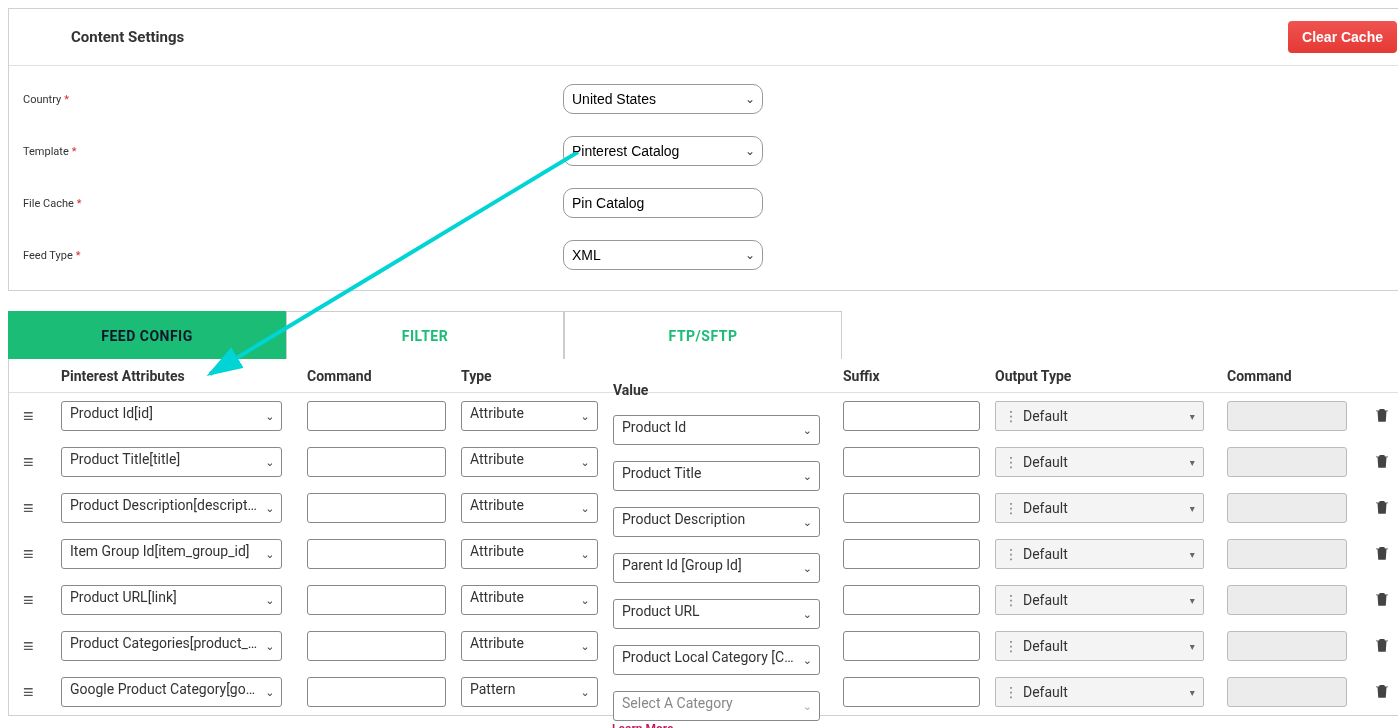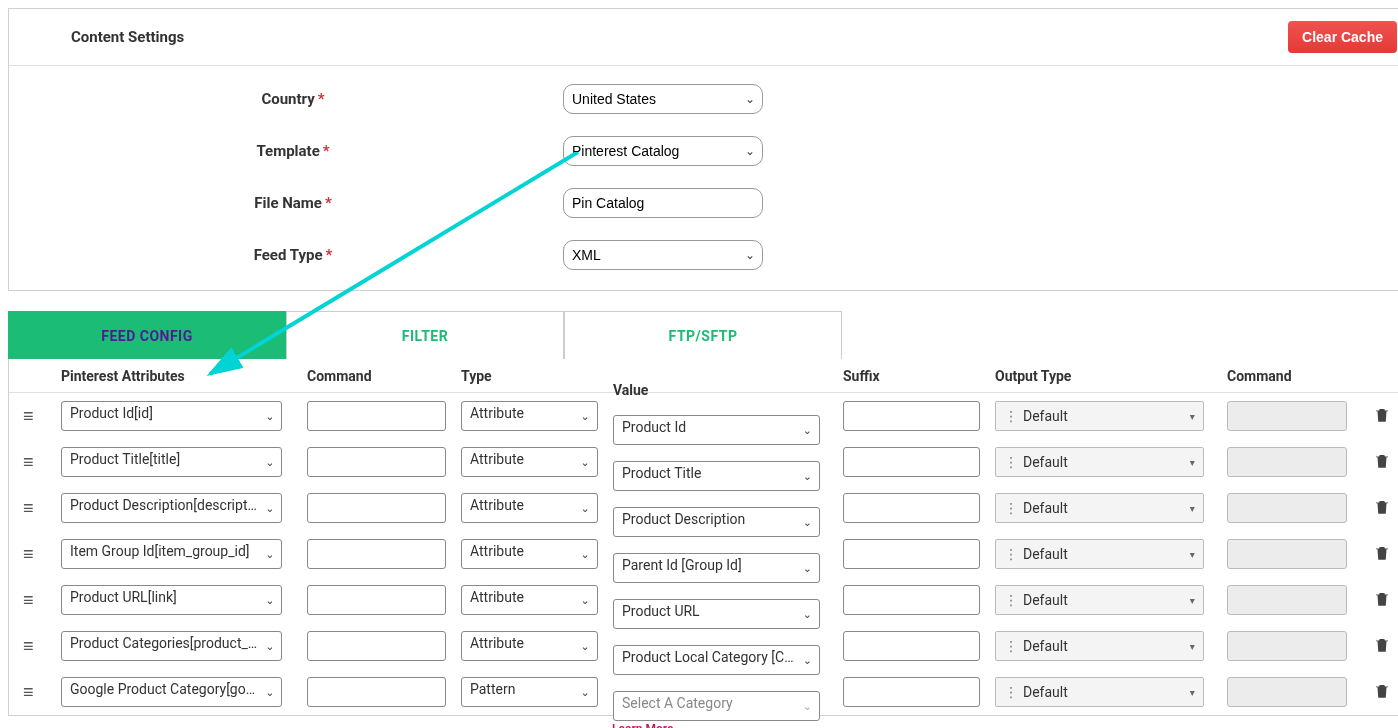--- a/index.html
+++ b/index.html
@@ -8,30 +8,30 @@
 .main { flex: 1; }
 
 .panel { border: 1px solid #d0d0d0; background: #fff; }
 .panel-header { display: flex; justify-content: space-between; align-items: center; padding: 12px 14px; border-bottom: 1px solid #e0e0e0; }
 .panel-title { font-weight: 700; font-size: 15px; margin-left: 48px; }
 .btn-clear { background: linear-gradient(#ef5350,#e53935); color: #fff; border: none; border-radius: 4px; padding: 8px 14px; font-weight: 600; cursor: pointer; font-size: 14px; }
 
 .form-body { padding: 18px 14px 20px; }
 .form-row { display: flex; align-items: center; margin-bottom: 22px; }
 .form-row:last-child { margin-bottom: 0; }
-.form-label { width: 540px; font-size: 15px; font-weight: 700; color: #333; text-align: center; }
+.form-label { width: 540px; font-size: 11px; font-weight: 400; color: #333; }
 .req { color: #d32f2f; margin-left: 3px; }
 .form-control { width: 200px; height: 30px; border: 1px solid #999; border-radius: 10px; padding: 4px 8px; font-size: 14px; background: #fff; }
 .select-wrap { position: relative; width: 200px; }
 .select-wrap .form-control { width: 100%; padding-right: 26px; appearance: none; }
 .chev { position: absolute; right: 8px; top: 50%; transform: translateY(-50%); pointer-events: none; font-size: 12px; color: #444; }
 
 .tabs { display: flex; margin-top: 20px; }
 .tab { width: 278px; height: 48px; display: flex; align-items: center; justify-content: center; font-weight: 700; font-size: 14px; letter-spacing: .5px; border: 1px solid #ccc; border-bottom: none; background: #fff; color: #1abc76; cursor: pointer; }
-.tab.active { background: #1abc76; color: #4c1d95; border-color: #1abc76; }
+.tab.active { background: #1abc76; color: #0f172a; border-color: #1abc76; }
 
 .table-wrap { border: 1px solid #d0d0d0; border-top: 0; }
 .thead, .trow { display: flex; align-items: center; padding: 0 14px; }
 .thead { height: 34px; font-weight: 700; border-bottom: 1px solid #e0e0e0; }
 .trow { height: 46px; }
 .col-drag { width: 38px; }
 .col-attr { width: 246px; }
 .col-prefix { width: 154px; }
 .col-type { width: 152px; }
 .col-value { width: 230px; margin-top: 28px; }
@@ -80,21 +80,21 @@
           </div>
         </div>
         <div class="form-row">
           <div class="form-label"><span>Template</span><span class="req">*</span></div>
           <div class="select-wrap">
             <input class="form-control" readonly="" value="Pinterest Catalog" style="">
             <span class="chev">⌄</span>
           </div>
         </div>
         <div class="form-row">
-          <div class="form-label"><span>File Name</span><span class="req">*</span></div>
+          <div class="form-label"><span>File Cache</span><span class="req">*</span></div>
           <input class="form-control" value="Pin Catalog" style="">
         </div>
         <div class="form-row">
           <div class="form-label"><span>Feed Type</span><span class="req">*</span></div>
           <div class="select-wrap">
             <input class="form-control" readonly="" value="XML" style="">
             <span class="chev">⌄</span>
           </div>
         </div>
       </div>

